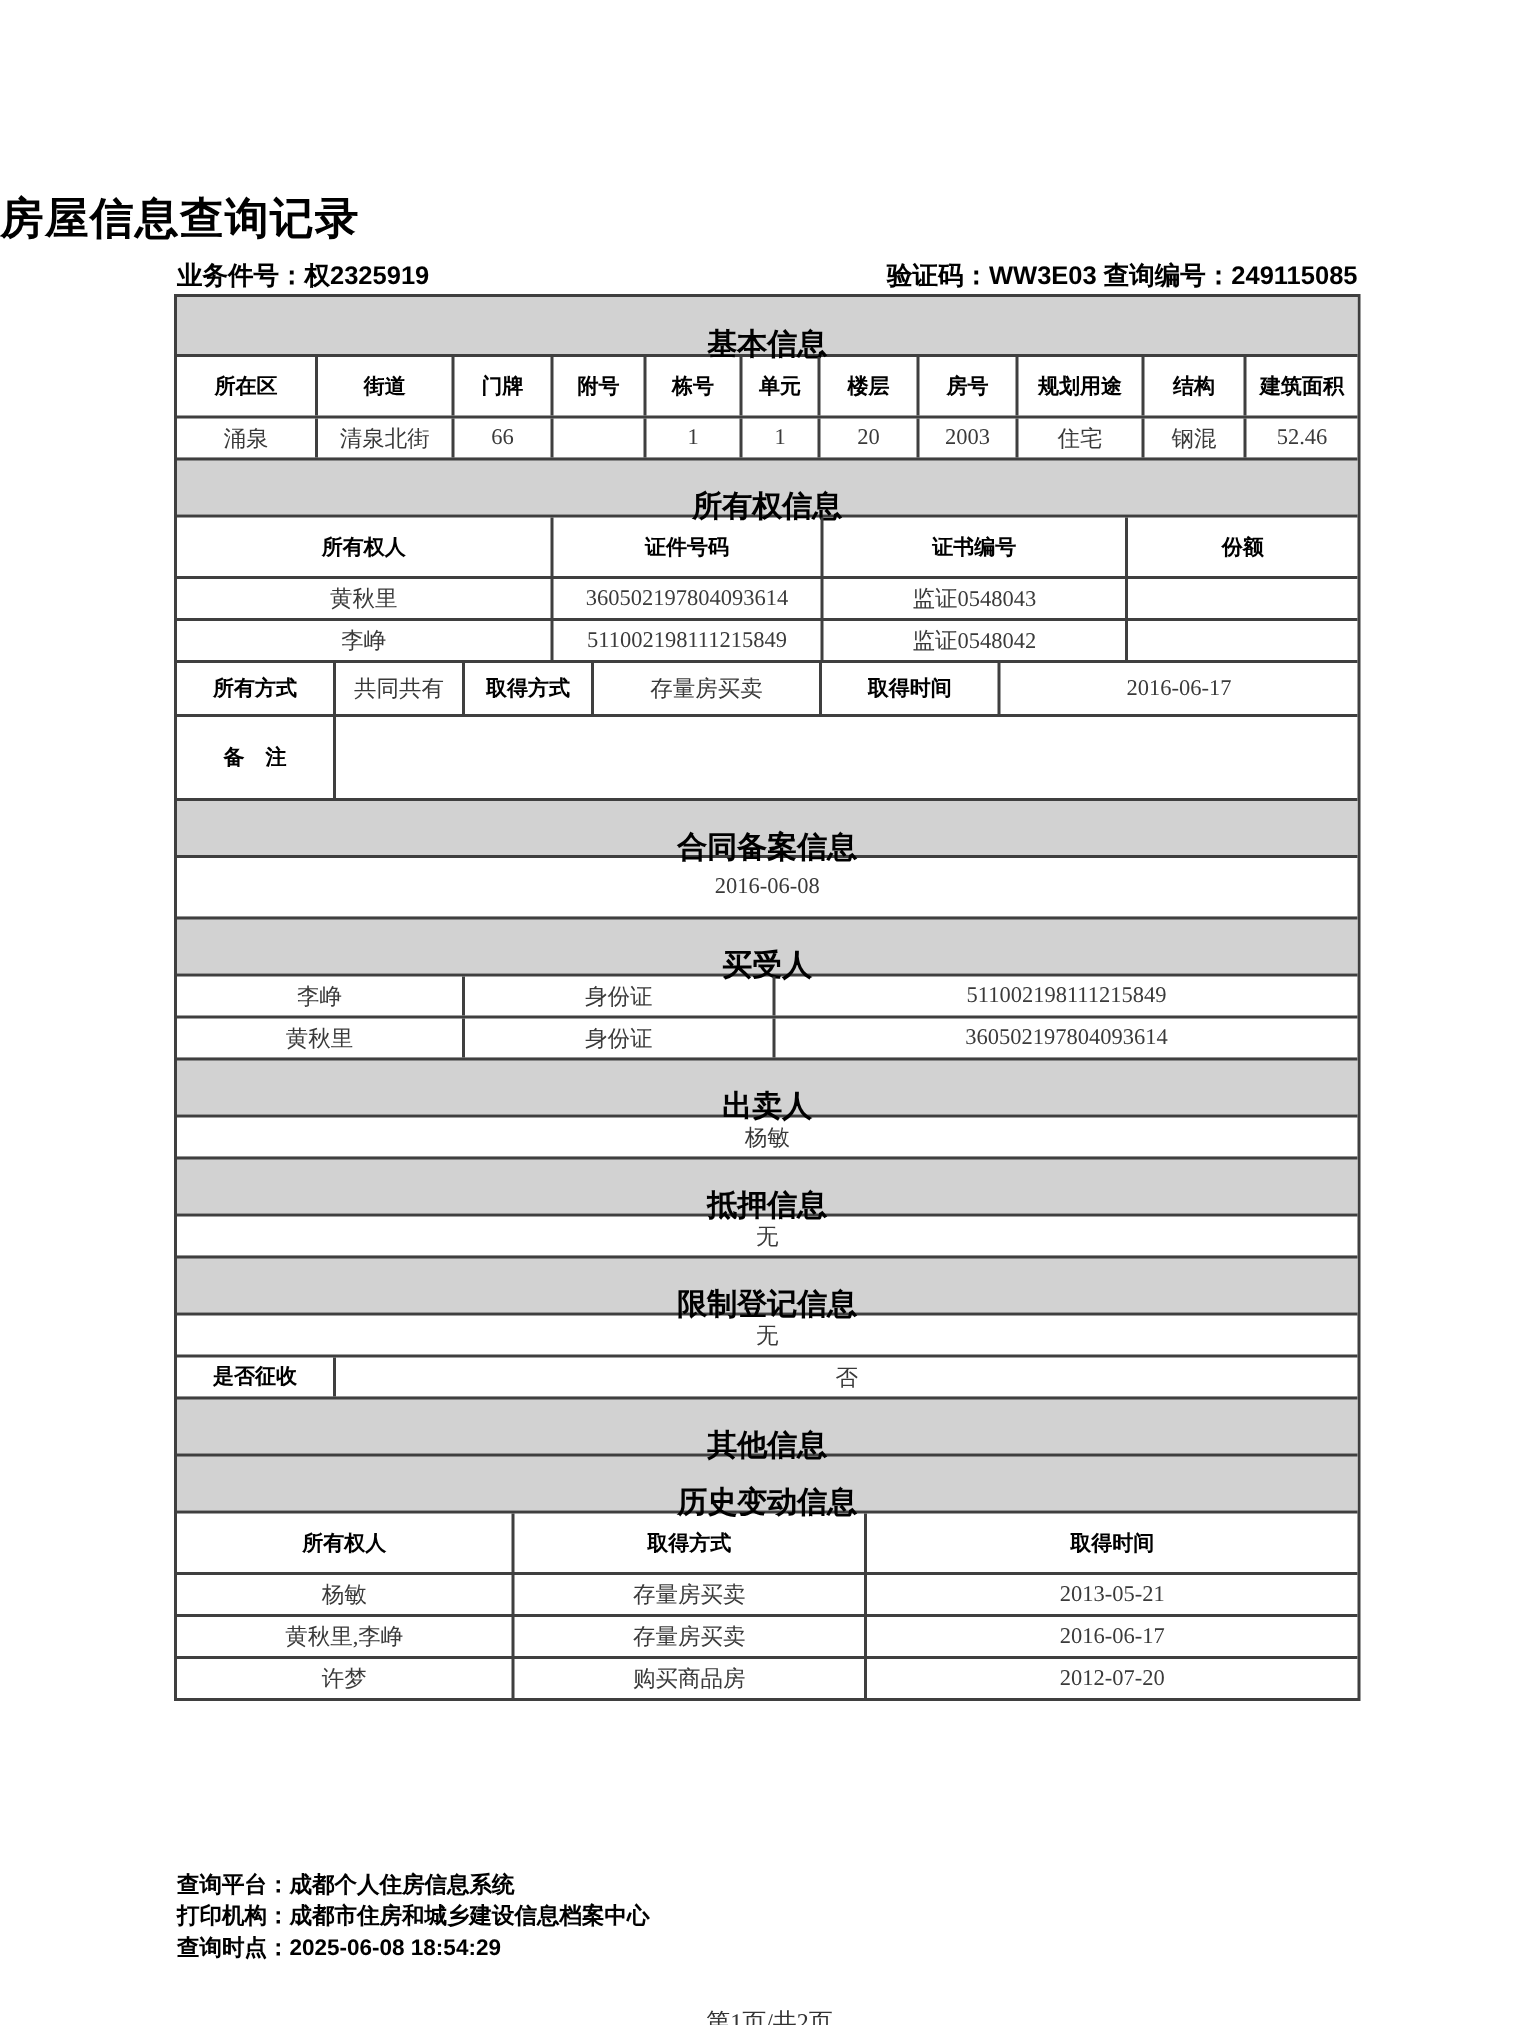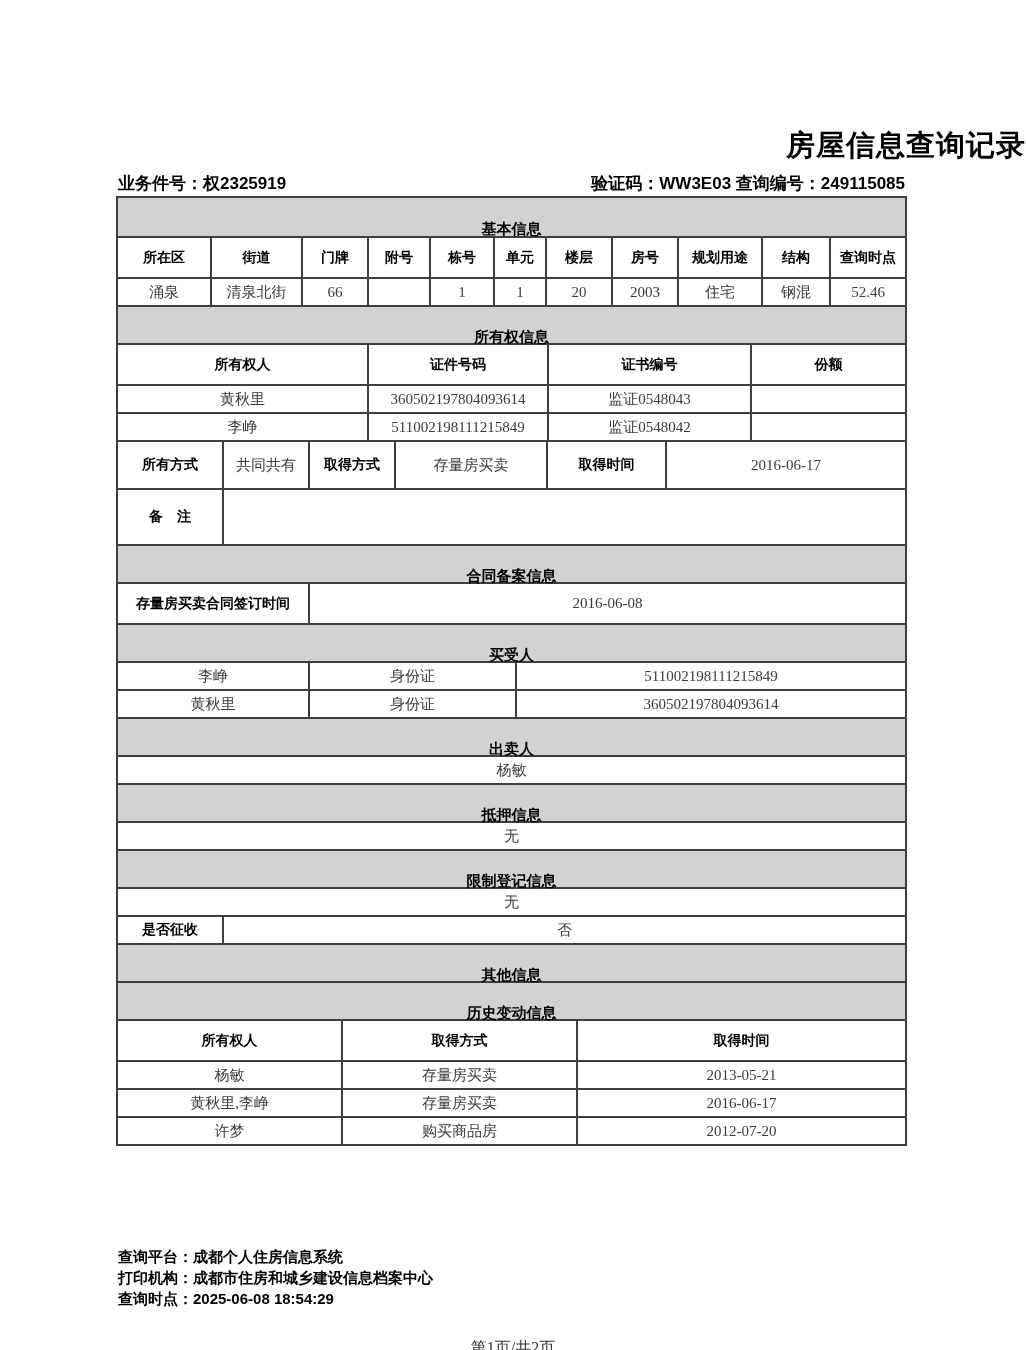--- a/index.html
+++ b/index.html
@@ -4,21 +4,21 @@
 <style>
   :root { --bd: #3f3f3f; --bar: #d2d2d2; --val: #3a3a3a; }
   * { margin:0; padding:0; box-sizing:border-box; }
   html,body { background:#ffffff; }
   .page {
     position:relative; width:1026px; height:1350px; background:#ffffff;
     font-family:"Liberation Sans", sans-serif; overflow:hidden;
   }
   .title {
     position:absolute; top:126px; left:0; width:100%;
-    text-align:right; font-size:29px; font-weight:700; color:#000;
+    text-align:left; font-size:29px; font-weight:700; color:#000;
     letter-spacing:1px;
   }
   .meta-row {
     position:absolute; top:172px; left:118px; width:787px;
     display:flex; justify-content:space-between;
     font-size:17px; font-weight:700; color:#000;gap:36px;
   }
   .doc {
     position:absolute; top:196px; left:116px; width:791px;
     border:2px solid var(--bd); background:#fff;
@@ -27,27 +27,27 @@
   .tr:first-child { border-top:none; }
   .td {
     display:flex; align-items:center; justify-content:center;
     border-left:2px solid var(--bd); text-align:center; overflow:hidden;
   }
   .td:first-child { border-left:none; }
   .bar {
     background:var(--bar); height:38px;
     display:flex; align-items:center; justify-content:center;
   }
-  .barlabel { font-size:15px; font-weight:700; color:#000;margin-top:24px; }
+  .barlabel { font-size:20px; font-weight:700; color:#000;margin-top:24px; }
   .th { font-size:14px; font-weight:700; color:#000; }
   .val {
     font-family:"Liberation Serif", "DejaVu Serif", serif;
     font-size:15px; font-weight:400; color:var(--val);
   }
-  .h36{height:48px} .h39{height:28px} .h41{height:41px} .h44{height:56px}
+  .h36{height:36px} .h39{height:28px} .h41{height:41px} .h44{height:56px}
   
   .b0{flex:0 0 92px}.b1{flex:0 0 91px}.b2{flex:0 0 66px}.b3{flex:0 0 62px}
   .b4{flex:0 0 64px}.b5{flex:0 0 52px}.b6{flex:0 0 66px}.b7{flex:0 0 66px}
   .b8{flex:0 0 84px}.b9{flex:0 0 68px}.bx{flex:1}
   
   .o0{flex:0 0 249px}.o1{flex:0 0 180px}.o2{flex:0 0 203px}
   
   .m0{flex:0 0 104px}.m1{flex:0 0 86px}.m2{flex:0 0 86px}.m3{flex:0 0 152px}.m4{flex:0 0 119px}
   
   .l0{flex:0 0 104px}
@@ -89,21 +89,21 @@
       <div class="td th b0">所在区</div>
       <div class="td th b1">街道</div>
       <div class="td th b2">门牌</div>
       <div class="td th b3">附号</div>
       <div class="td th b4">栋号</div>
       <div class="td th b5">单元</div>
       <div class="td th b6">楼层</div>
       <div class="td th b7">房号</div>
       <div class="td th b8">规划用途</div>
       <div class="td th b9">结构</div>
-      <div class="td th bx">查询时点</div>
+      <div class="td th bx">建筑面积</div>
     </div>
     <div class="tr h39">
       <div class="td val b0">涌泉</div>
       <div class="td val b1">清泉北街</div>
       <div class="td val b2">66</div>
       <div class="td val b3"></div>
       <div class="td val b4">1</div>
       <div class="td val b5">1</div>
       <div class="td val b6">20</div>
       <div class="td val b7">2003</div>
@@ -143,21 +143,20 @@
     </div>
     <div class="tr h44">
       <div class="td th l0">备　注</div>
       <div class="td val fx"></div>
     </div>
 
     <div class="tr bar">
       <span class="barlabel">合同备案信息</span>
     </div>
     <div class="tr h41">
-      <div class="td th s0">存量房买卖合同签订时间</div>
       <div class="td val fx">2016-06-08</div>
     </div>
     <div class="tr bar">
       <span class="barlabel">买受人</span>
     </div>
     <div class="tr h39">
       <div class="td val y0">李峥</div>
       <div class="td val y1">身份证</div>
       <div class="td val fx">511002198111215849</div>
     </div>

